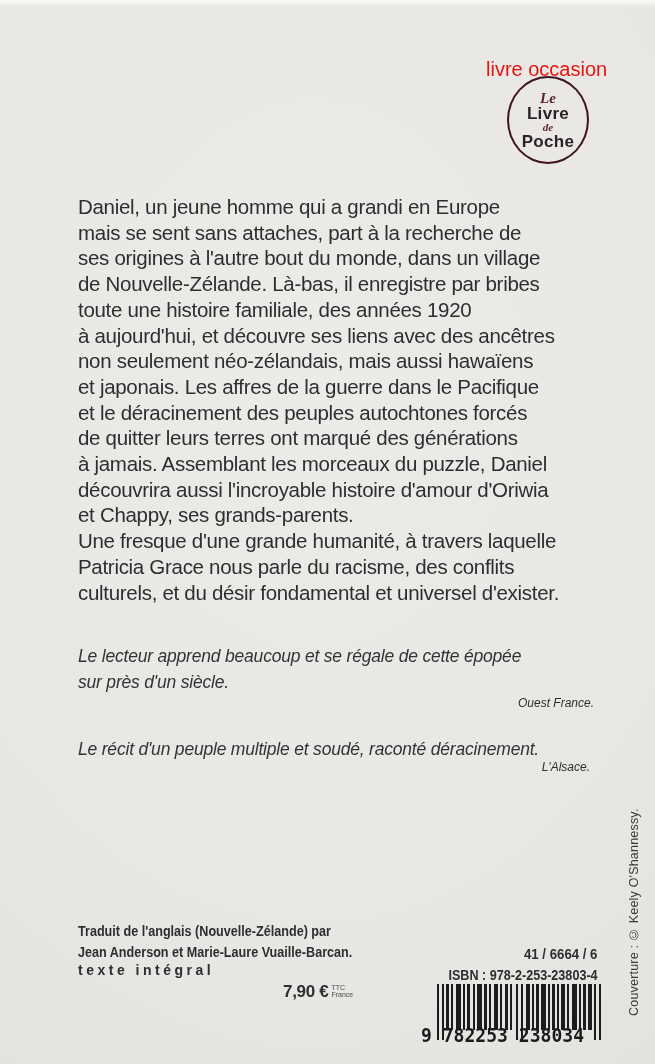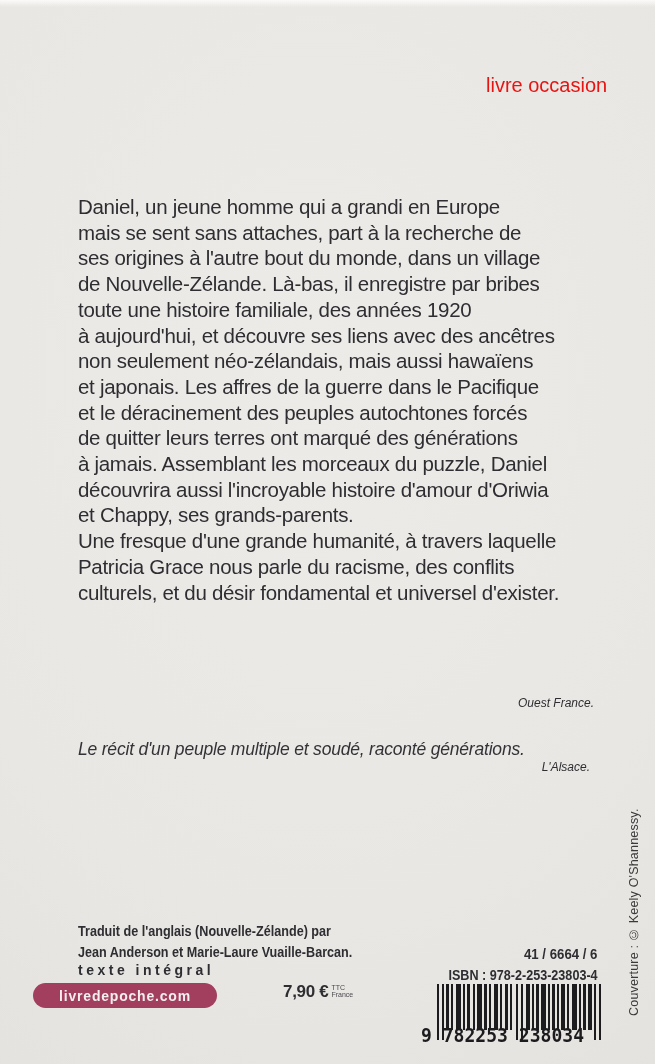--- a/index.html
+++ b/index.html
@@ -38,21 +38,21 @@
     border: 2.5px solid #401523; border-radius: 50%;
     display: flex; flex-direction: column; align-items: center; justify-content: center;
     line-height: 1; text-align: center;
   }
   .logo .le    { font-family: "Liberation Serif", serif; font-style: italic; font-weight: bold; font-size: 15px; color: #5d1f38; margin-bottom: -1px; }
   .logo .livre { font-size: 17px; font-weight: bold; color: #2c2329; letter-spacing: 0.3px; }
   .logo .de    { font-family: "Liberation Serif", serif; font-style: italic; font-weight: bold; font-size: 11px; color: #5d1f38; margin: 0px 0 0px; }
   .logo .poche { font-size: 17px; font-weight: bold; color: #2c2329; letter-spacing: 0.3px; }
 
   .annotation {
-    position: absolute; left: 486px; top: 74px;
+    position: absolute; left: 486px; top: 58px;
     font-size: 20px; color: #e81412; white-space: nowrap;
   }
 
   
   .synopsis {
     position: absolute; left: 78px; top: 194px; width: 545px;
     font-size: 20.5px; line-height: 25.7px; letter-spacing: -0.3px;
     color: #2e2e32; white-space: pre-line;
   }
 
@@ -125,52 +125,59 @@
     font-size: 12.5px; color: #3a3a3a; letter-spacing: 0.2px; white-space: nowrap;
   }
 </style>
 </head>
 <body>
 
 <div class="cover">
 
   <div class="annotation">livre occasion</div>
 
+  <div class="logo">
+    <span class="le">Le</span>
+    <span class="livre">Livre</span>
+    <span class="de">de</span>
+    <span class="poche">Poche</span>
+  </div>
 
 
   <p class="synopsis">Daniel, un jeune homme qui a grandi en Europe
 mais se sent sans attaches, part à la recherche de
 ses origines à l'autre bout du monde, dans un village
 de Nouvelle-Zélande. Là-bas, il enregistre par bribes
 toute une histoire familiale, des années 1920
 à aujourd'hui, et découvre ses liens avec des ancêtres
 non seulement néo-zélandais, mais aussi hawaïens
 et japonais. Les affres de la guerre dans le Pacifique
 et le déracinement des peuples autochtones forcés
 de quitter leurs terres ont marqué des générations
 à jamais. Assemblant les morceaux du puzzle, Daniel
 découvrira aussi l'incroyable histoire d'amour d'Oriwia
 et Chappy, ses grands-parents.
 Une fresque d'une grande humanité, à travers laquelle
 Patricia Grace nous parle du racisme, des conflits
 culturels, et du désir fondamental et universel d'exister.</p>
 
+  <p class="quote q1">Le lecteur apprend beaucoup et se régale de cette épopée
+sur près d'un siècle.</p>
   <p class="source s1">Ouest France.</p>
 
-  <p class="quote q2">Le récit d'un peuple multiple et soudé, raconté générations.</p>
+  <p class="quote q2">Le récit d'un peuple multiple et soudé, raconté déracinement.</p>
   <p class="source s2">L'Alsace.</p>
 
   <div class="translator">
     <div>Traduit de l'anglais (Nouvelle-Zélande) par</div>
     <div>Jean Anderson et Marie-Laure Vuaille-Barcan.</div>
   </div>
 
   <div class="texte-integral">texte intégral</div>
 
-  <div class="banner">livredepoche.com</div>
 
   <div class="price-row">
     <span class="price">7,90 €</span>
     <span class="price-small">
       <span>TTC</span>
       <span>France</span>
     </span>
   </div>
 
   <div class="print-code">41 / 6664 / 6</div>

